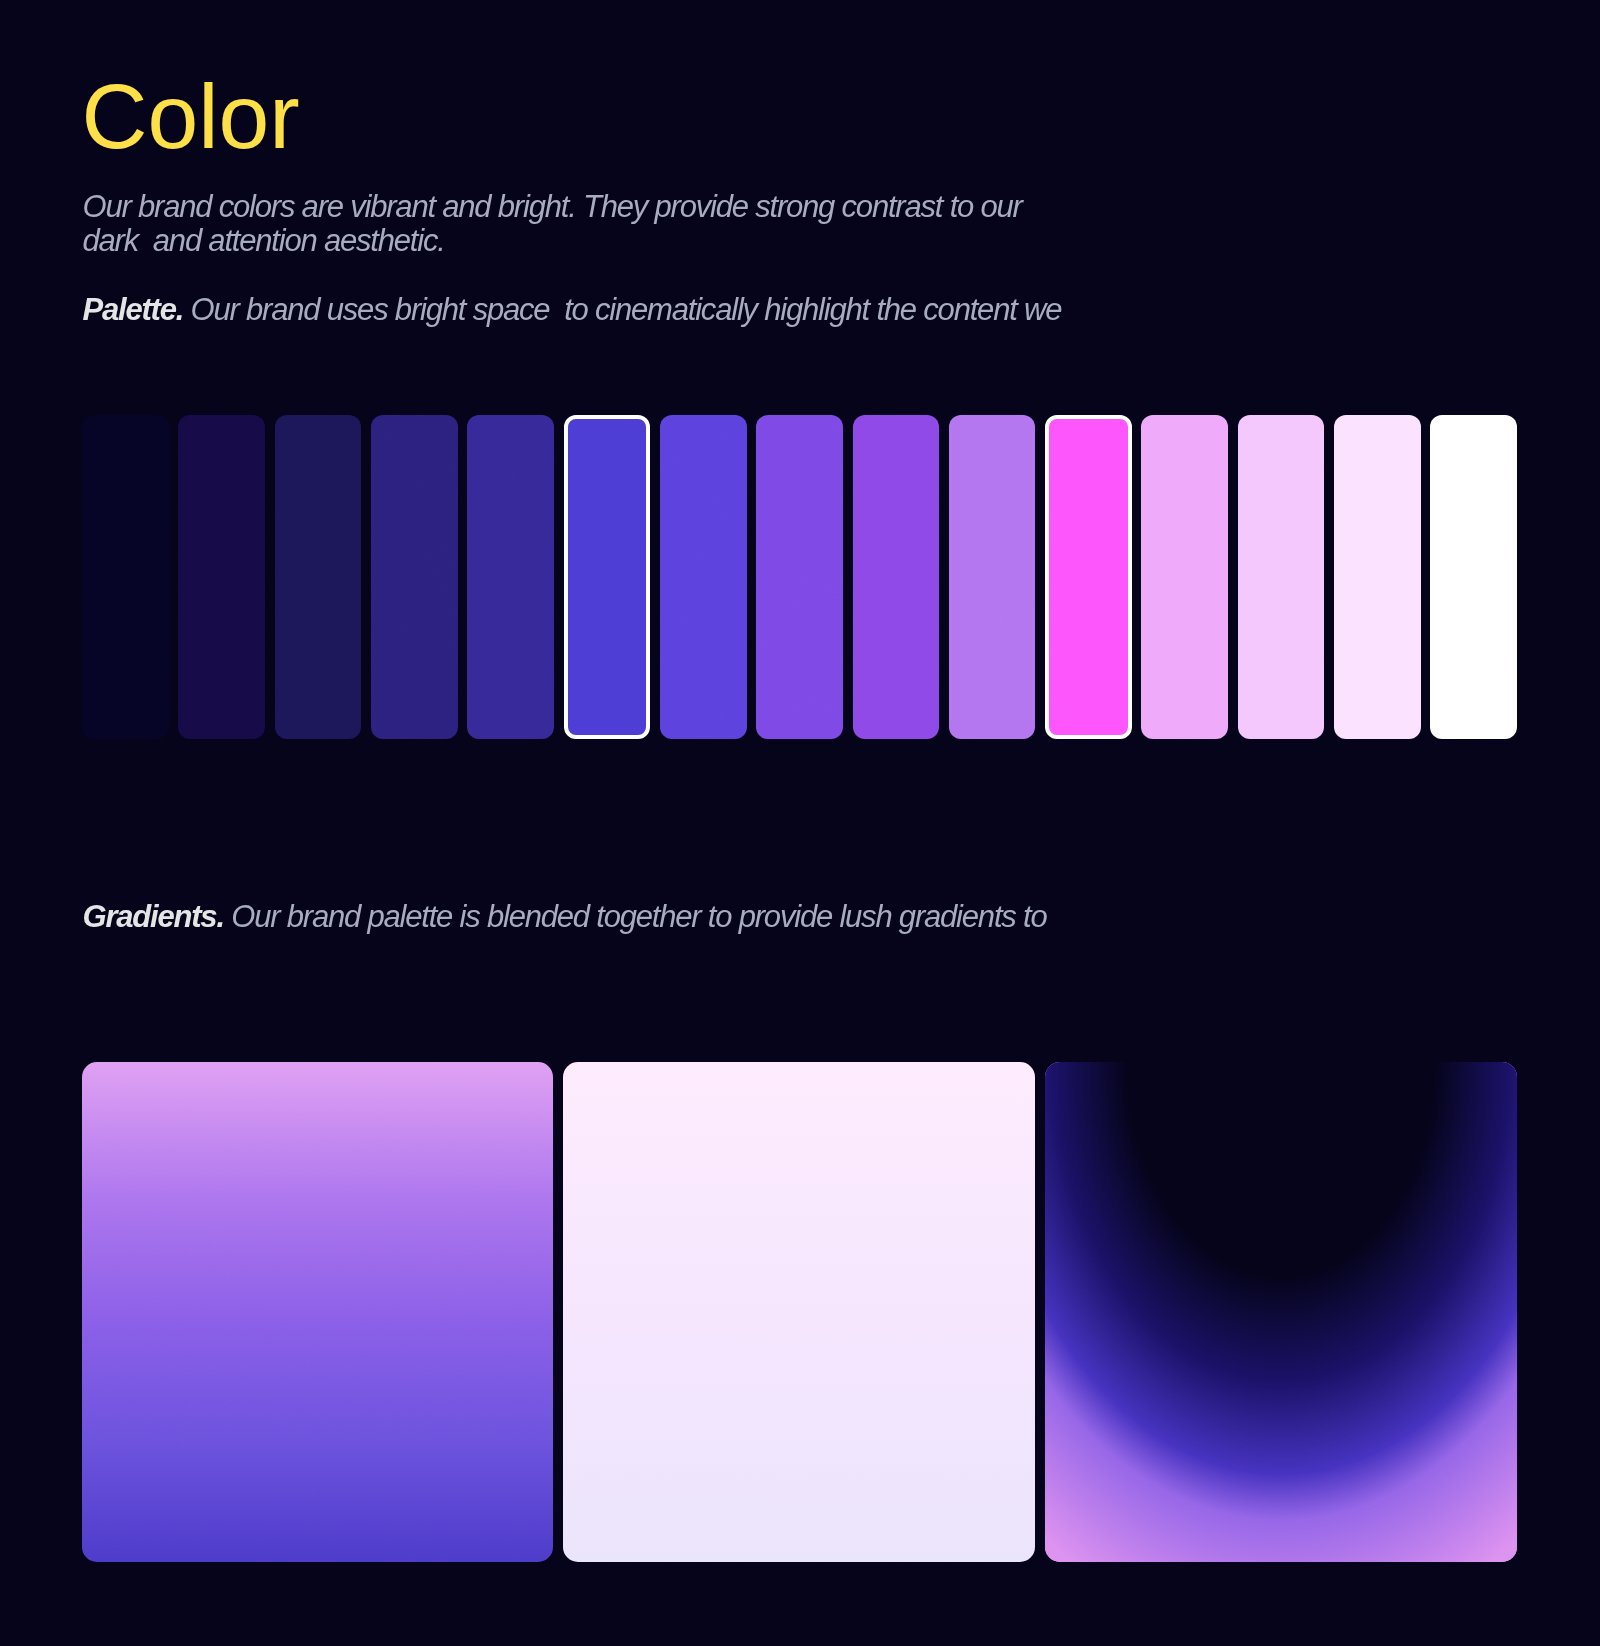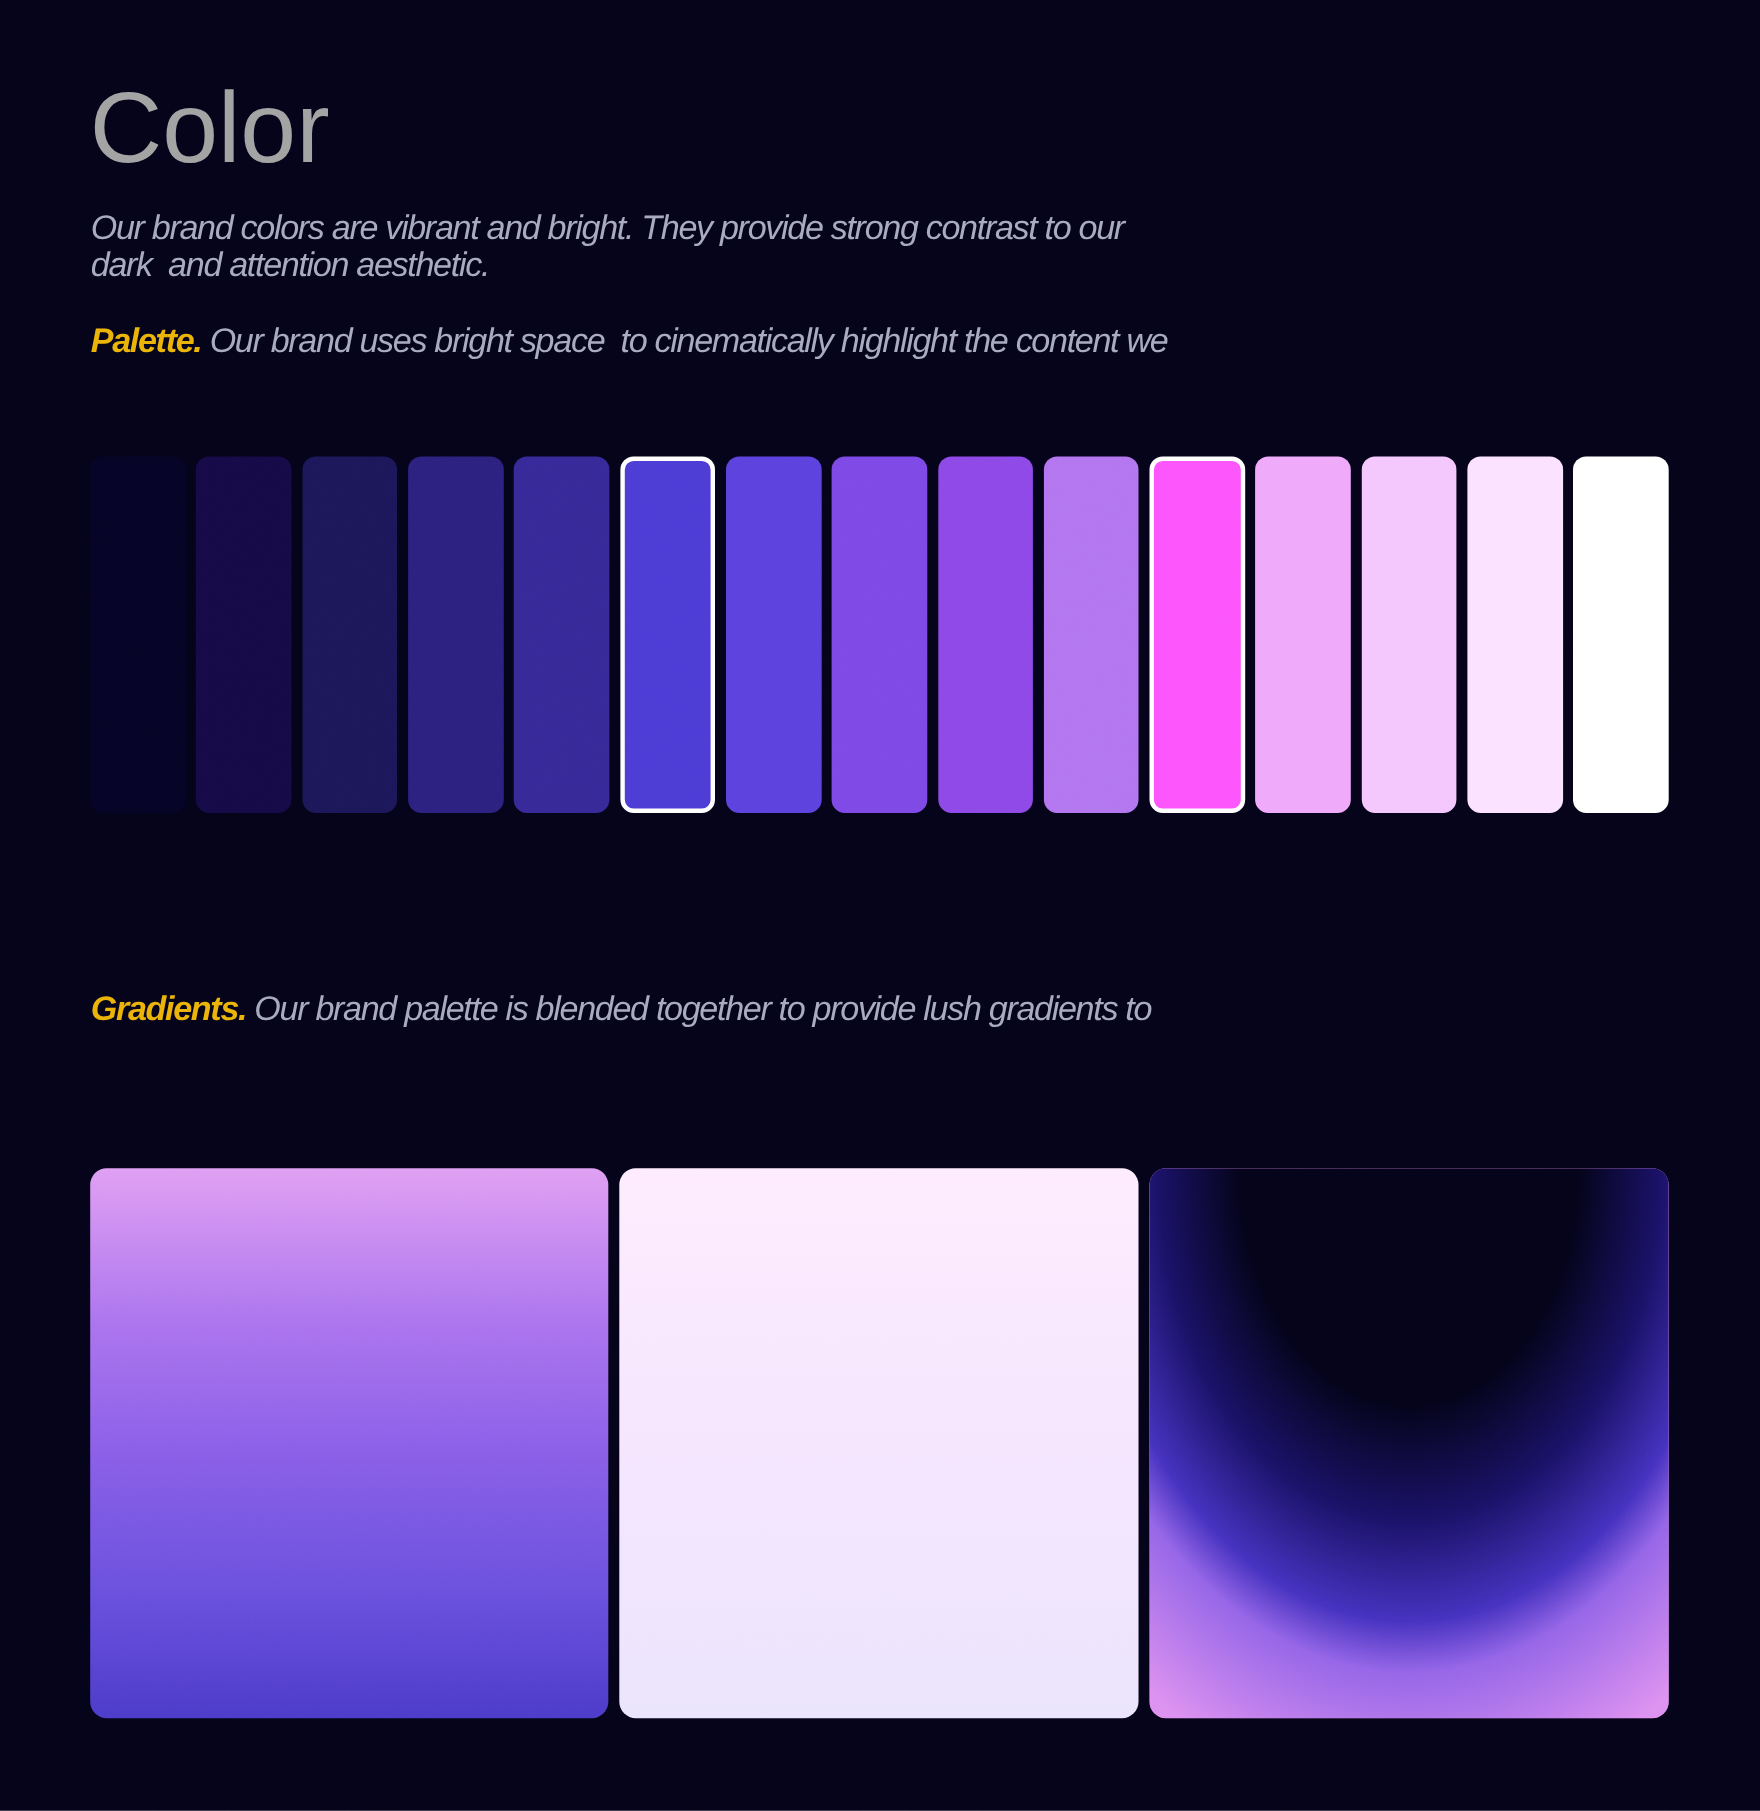--- a/index.html
+++ b/index.html
@@ -8,29 +8,29 @@
     width:1600px;height:1646px;overflow:hidden;
     background:#05041a;
     font-family:"Liberation Sans",sans-serif;
     -webkit-font-smoothing:antialiased;
   }
   .page{position:relative;width:1600px;height:1646px;overflow:hidden;}
 
   .title{
     position:absolute;left:81.5px;top:71px;margin:0;
     font-size:91.3px;line-height:1;font-weight:400;
-    color:#a3a3a3;white-space:pre;
+    color:#fde047;white-space:pre;
   }
 
   .para{
     position:absolute;left:82.5px;margin:0;
     font-size:31px;letter-spacing:-1.2px;line-height:34.1px;font-weight:400;
     color:#a8abc0;white-space:pre;font-style:italic;
   }
-  .para b{color:#eab308;font-weight:700;}
+  .para b{color:#e5e5e5;font-weight:700;}
 
   .swatch-row{position:absolute;left:82.2px;top:415px;width:1434.8px;height:324.4px;}
   .sw{position:absolute;top:0;width:86.7px;height:324.4px;border-radius:12px;box-sizing:border-box;}
   .sw.sel{border:4px solid #ffffff;background-clip:padding-box;}
 
   .grain{position:absolute;left:0;top:0;width:1600px;height:1646px;pointer-events:none;
     opacity:1;mix-blend-mode:soft-light;}
   .grad-row{position:absolute;left:81.8px;top:1061.7px;width:1435px;height:500.3px;}
   .gcard{position:absolute;top:0;width:471.6px;height:500.3px;border-radius:15px;overflow:hidden;}
   .gcard .layer{position:absolute;inset:0;}

